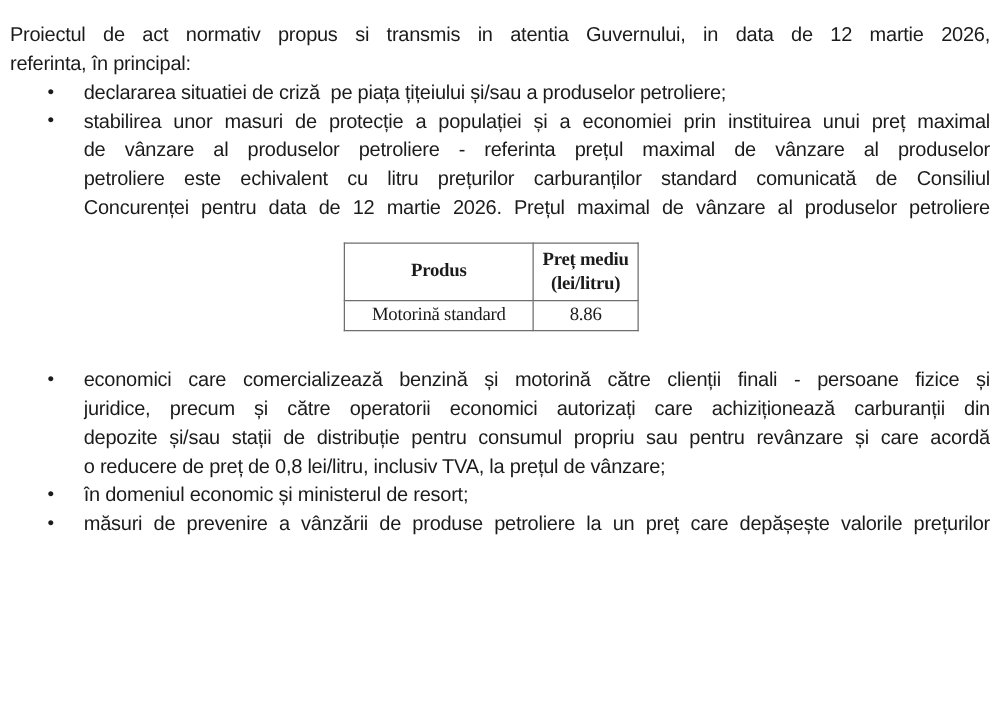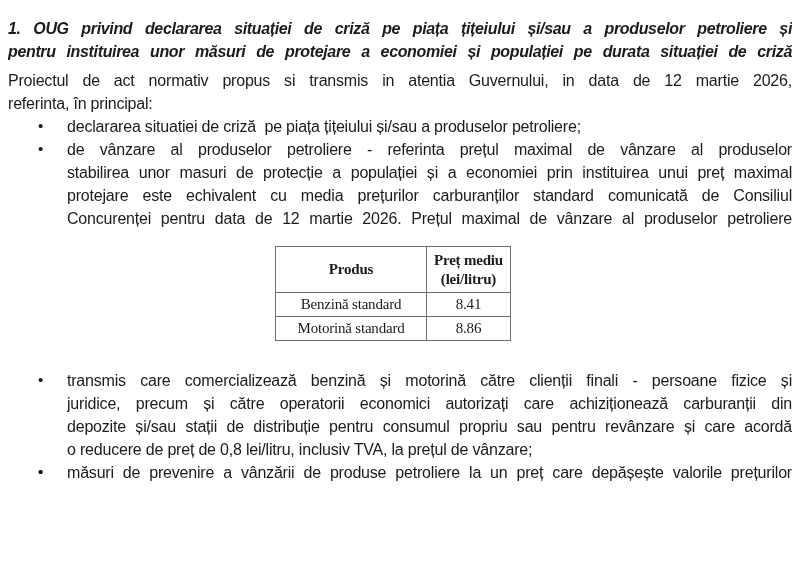--- a/index.html
+++ b/index.html
@@ -64,83 +64,76 @@
   .col-produs { width: 151px; }
   .col-pret  { width: 84px; }
   tr.hdr-row th { height: 45px; font-weight: bold; line-height: 19px; }
   tr.data-row td { height: 23px; line-height: 23px; }
 </style>
 </head>
 <body>
 
 <div class="doc">
 
-  <div class="heading">
-    <div class="line fill">1. OUG privind declararea situației de criză pe piața țițeiului și/sau a produselor petroliere și</div>
-    <div class="line fill">pentru instituirea unor măsuri de protejare a economiei și populației pe durata situației de criză</div>
-  </div>
 
   <div class="intro">
     <div class="line fill">Proiectul de act normativ propus si transmis in atentia Guvernului, in data de 12 martie 2026,</div>
     <div class="line">referinta, în principal:</div>
   </div>
 
   <div class="bullet-list">
 
     <div class="bullet-item">
       <span class="bullet-marker">•</span>
       <div class="line">declararea situatiei de criză  pe piața țițeiului și/sau a produselor petroliere;</div>
     </div>
 
     <div class="bullet-item">
       <span class="bullet-marker">•</span>
+      <div class="line fill">stabilirea unor masuri de protecție a populației și a economiei prin instituirea unui preț maximal</div>
       <div class="line fill">de vânzare al produselor petroliere - referinta prețul maximal de vânzare al produselor</div>
-      <div class="line fill">stabilirea unor masuri de protecție a populației și a economiei prin instituirea unui preț maximal</div>
-      <div class="line fill">protejare este echivalent cu media prețurilor carburanților standard comunicată de Consiliul</div>
+      <div class="line fill">petroliere este echivalent cu litru prețurilor carburanților standard comunicată de Consiliul</div>
       <div class="line fill">Concurenței pentru data de 12 martie 2026. Prețul maximal de vânzare al produselor petroliere</div>
     </div>
 
   </div>
 
   <table class="price-table">
     <colgroup>
       <col class="col-produs">
       <col class="col-pret">
     </colgroup>
     <tbody>
         <tr class="hdr-row">
       <th>Produs</th>
       <th>
         <div>Preț mediu</div>
         <div>(lei/litru)</div>
       </th>
     </tr>
     <tr class="data-row">
-      <td>Benzină standard</td>
-      <td>8.41</td>
-    </tr>
-    <tr class="data-row">
       <td>Motorină standard</td>
       <td>8.86</td>
     </tr>
   </tbody>
     </table>
 
   <div class="bullet-list">
 
     <div class="bullet-item">
       <span class="bullet-marker">•</span>
-      <div class="line fill">transmis care comercializează benzină și motorină către clienții finali - persoane fizice și</div>
+      <div class="line fill">economici care comercializează benzină și motorină către clienții finali - persoane fizice și</div>
       <div class="line fill">juridice, precum și către operatorii economici autorizați care achiziționează carburanții din</div>
       <div class="line fill">depozite și/sau stații de distribuție pentru consumul propriu sau pentru revânzare și care acordă</div>
       <div class="line">o reducere de preț de 0,8 lei/litru, inclusiv TVA, la prețul de vânzare;</div>
     </div>
 
     <div class="bullet-item">
       <span class="bullet-marker">•</span>
+      <div class="line">în domeniul economic și ministerul de resort;</div>
     </div>
 
     <div class="bullet-item">
       <span class="bullet-marker">•</span>
       <div class="line fill">măsuri de prevenire a vânzării de produse petroliere la un preț care depășește valorile prețurilor</div>
     </div>
 
   </div>
 
 </div>

